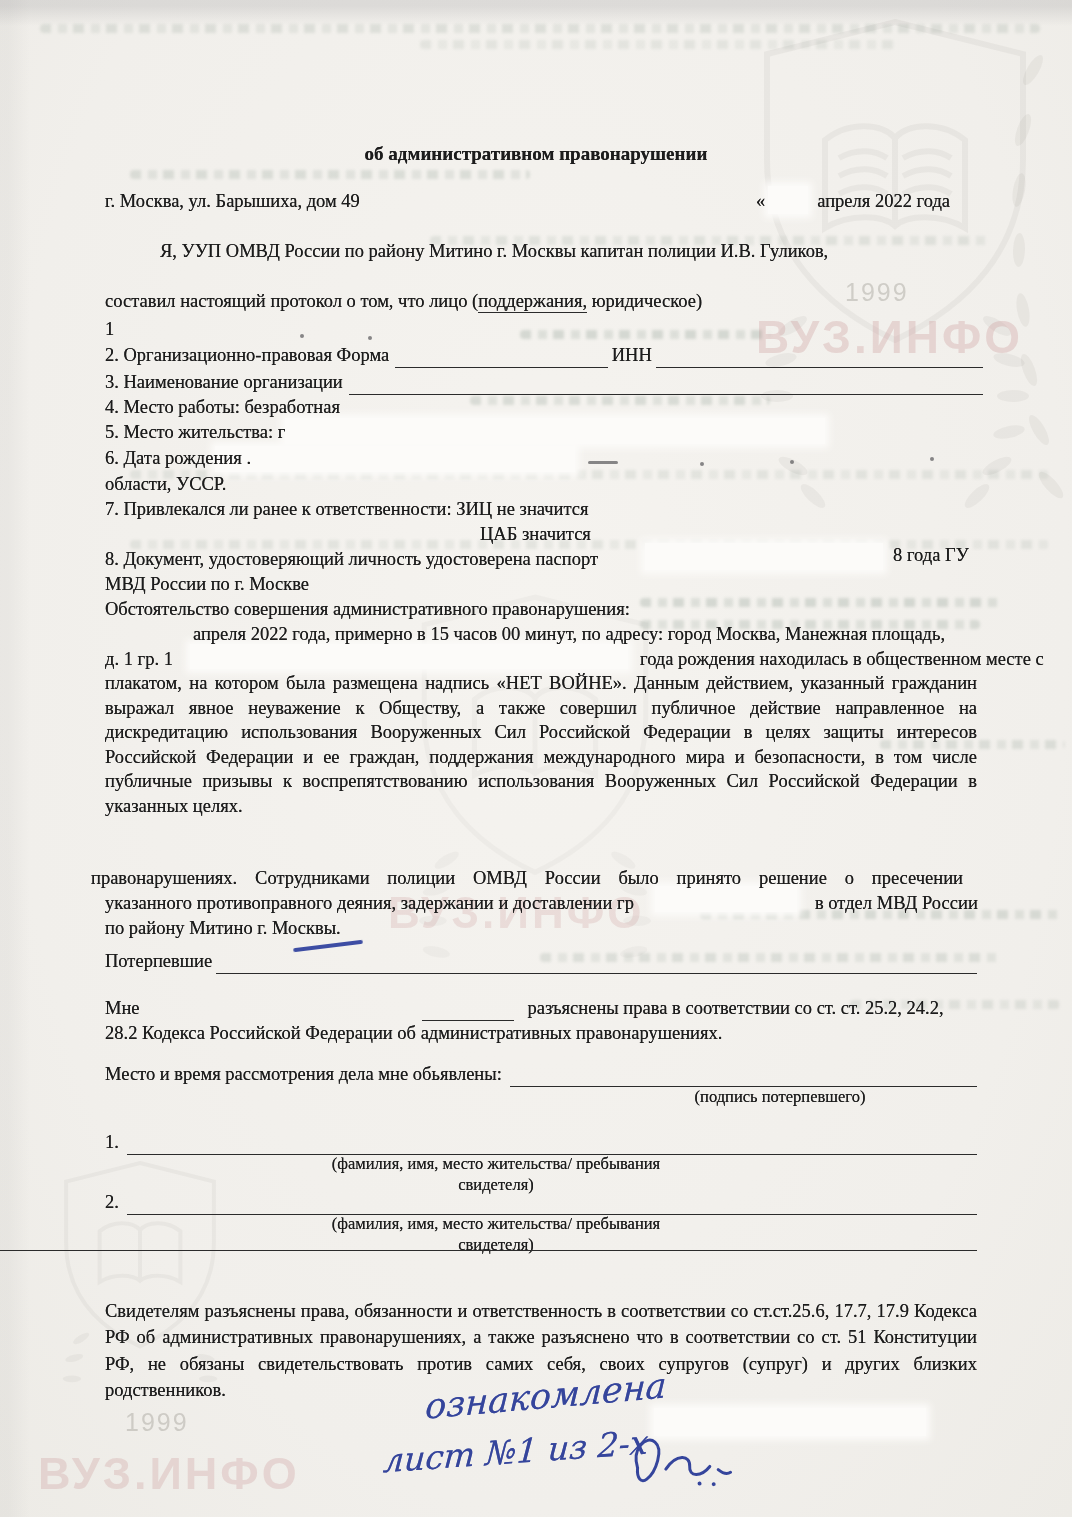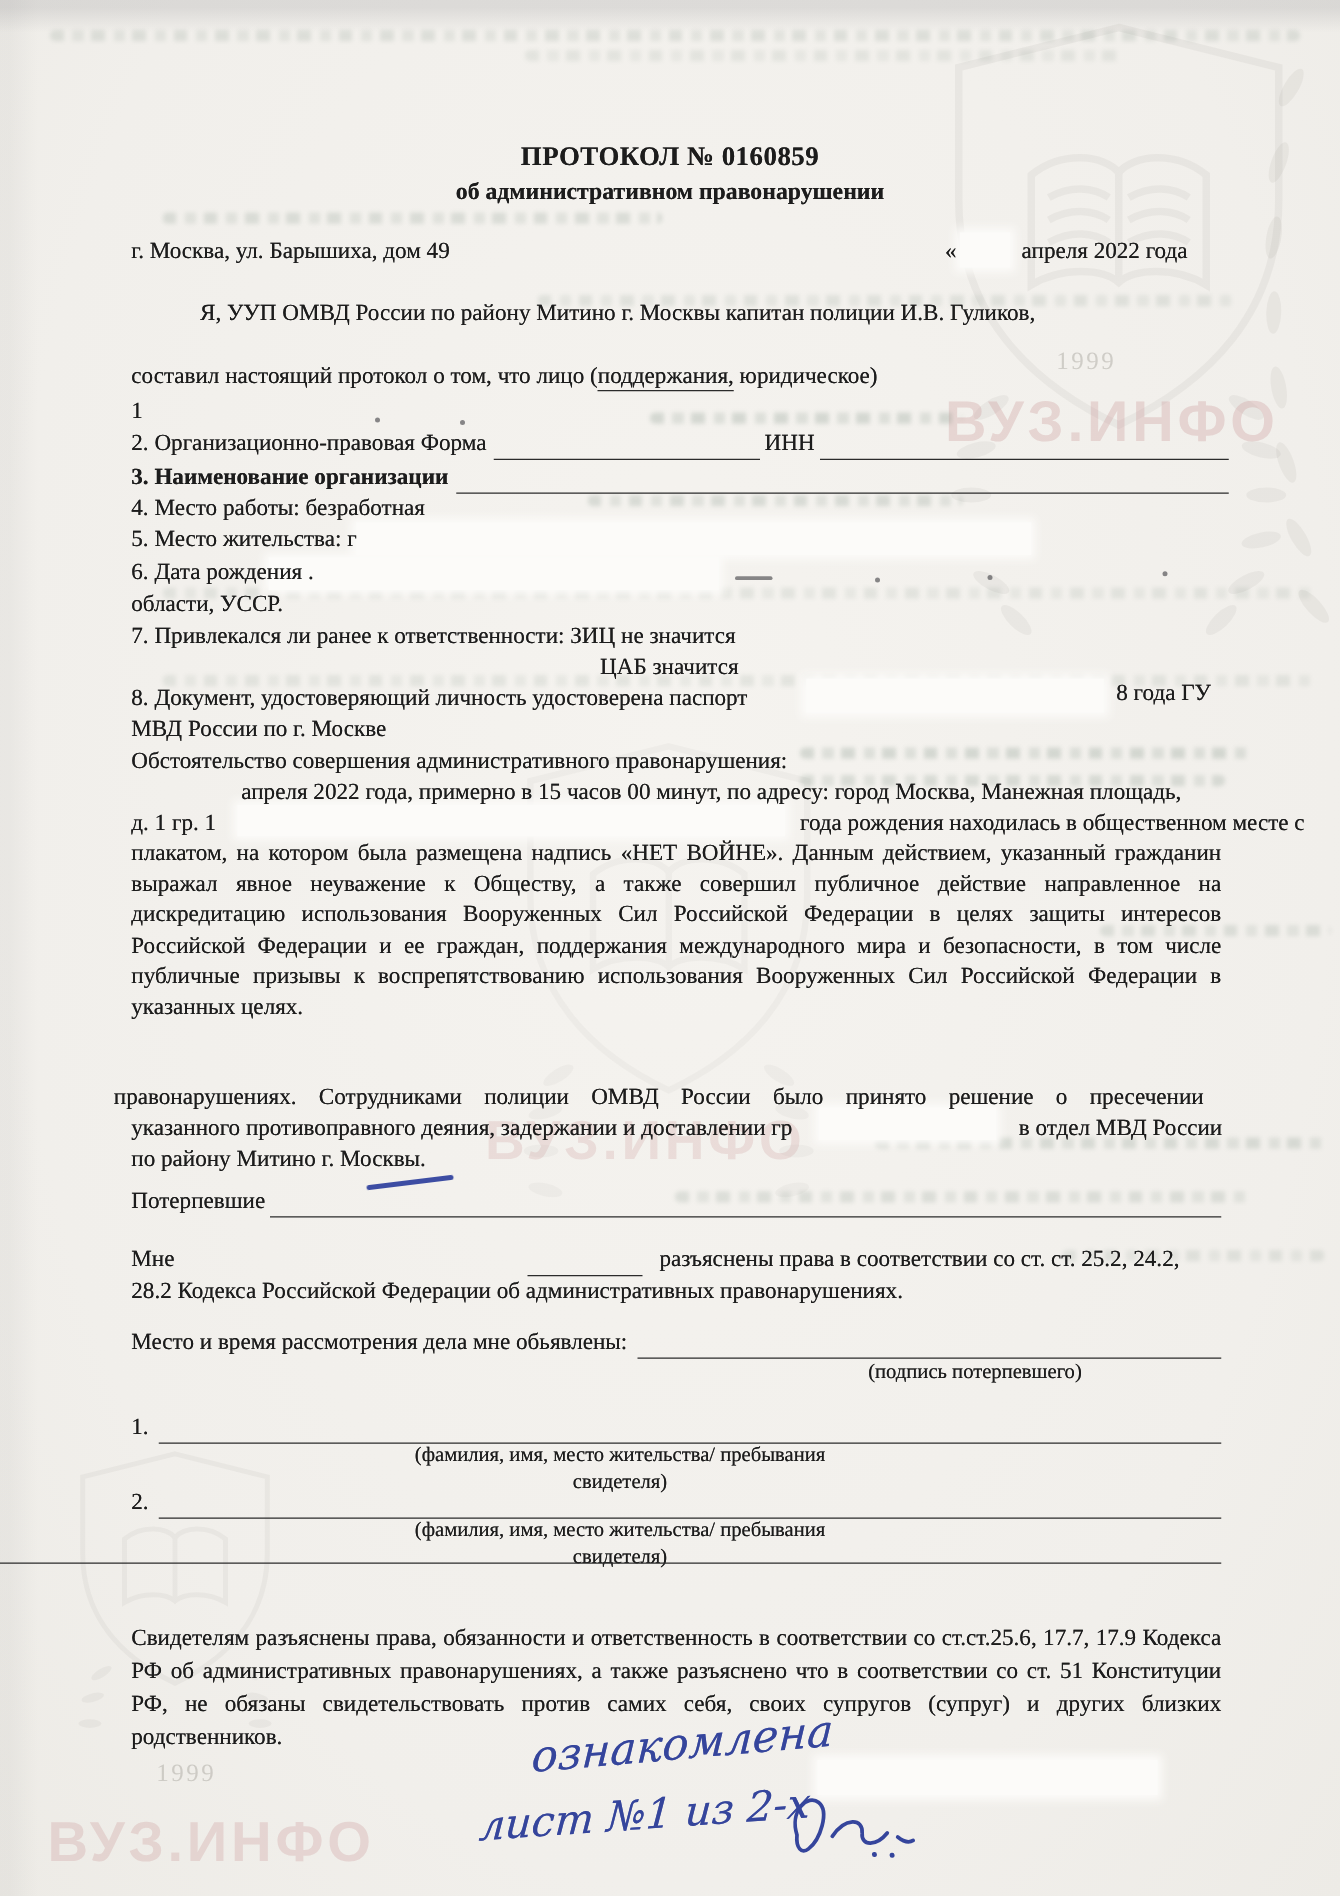--- a/index.html
+++ b/index.html
@@ -33,22 +33,22 @@
   .title{font-weight:bold;font-size:21.5px;letter-spacing:.4px;}
   .subtitle{font-weight:bold;font-size:19px;}
   .cap{font-size:16.5px;}
   .mark{position:absolute;z-index:4;background:#3e3e42;opacity:.6;filter:blur(.4px);border-radius:2px;}
   .pen{position:absolute;z-index:5;background:#3d4da3;border-radius:3px;filter:blur(.3px);}
   .hand{position:absolute;z-index:5;color:#35459c;font-style:italic;
     font-family:"DejaVu Serif","Liberation Serif",serif;
     text-shadow:0 0 .5px rgba(53,69,156,.7);white-space:nowrap;}
   .wm-brand{position:absolute;z-index:0;font-weight:bold;letter-spacing:3px;
     font-family:"Liberation Sans","DejaVu Sans",sans-serif;}
-  .wm-year{position:absolute;z-index:0;font-family:Liberation Serif, serif;
-    color:rgba(150,146,140,.38);font-size:20px;letter-spacing:2px;}
+  .wm-year{position:absolute;z-index:0;font-family:Liberation Sans, sans-serif;
+    color:rgba(150,146,140,.38);font-size:25px;letter-spacing:2px;}
 </style>
 </head>
 <body>
 
 <div class="page">
 
   <svg class="wm" style="left:735px;top:8px;width:320px;height:520px;opacity:.085" viewBox="0 0 320 520">
     <g stroke="#8a857e" fill="none" stroke-width="6">
       <path d="M160 14 L288 46 V152 C288 242 232 298 160 332 C88 298 32 242 32 152 V46 Z"></path>
       <path d="M90 132 C115 112 148 116 160 130 C172 116 205 112 230 132 V220 C205 205 172 207 160 218 C148 207 115 205 90 220 Z"></path>
@@ -143,21 +143,20 @@
   <div class="bleed" style="left:850px;top:1000px;width:210px;opacity:.25"></div>
 
   <div class="redact" style="left:768px;top:186px;width:40px;height:28px;"></div>
   <div class="redact" style="left:285px;top:418px;width:540px;height:26px;"></div>
   <div class="redact" style="left:215px;top:446px;width:360px;height:26px;"></div>
   <div class="redact" style="left:645px;top:543px;width:238px;height:27px;"></div>
   <div class="redact" style="left:190px;top:644px;width:438px;height:25px;"></div>
   <div class="redact" style="left:655px;top:886px;width:142px;height:26px;"></div>
   <div class="redact" style="left:654px;top:1408px;width:272px;height:28px;"></div>
 
-  <div class="txt title center" style="left:0;top:112px;width:100%;">ПРОТОКОЛ № 0160859</div>
   <div class="txt subtitle center" style="left:0;top:142px;width:100%;">об административном правонарушении</div>
 
   <div class="txt" style="left:105px;top:190px;">г. Москва, ул. Барышиха, дом 49</div>
   <div class="txt row" style="left:756px;top:190px;">
     <span>«</span>
     <span style="display:inline-block;width:52px;"></span>
     <span>апреля 2022 года</span>
   </div>
 
   <div class="txt" style="left:160px;top:240px;">Я, УУП ОМВД России по району Митино г. Москвы капитан полиции И.В. Гуликов,</div>
@@ -169,21 +168,21 @@
   <div class="mark" style="left:300px;top:334px;width:4px;height:4px;"></div>
   <div class="mark" style="left:368px;top:336px;width:4px;height:4px;"></div>
 
   <div class="txt row" style="left:105px;top:344px;width:878px;">
     <span>2. Организационно-правовая Форма</span>
     <span class="blank grow" style="flex-grow:1;margin-left:6px;"></span>
     <span style="padding:0 4px;">ИНН</span>
     <span class="blank grow" style="flex-grow:1.54;"></span>
   </div>
 
-  <div class="txt row" style="left:105px;top:371px;width:878px;font-weight:bold;">
+  <div class="txt row" style="left:105px;top:371px;width:878px;">
     <span>3. Наименование организации</span>
     <span class="blank grow" style="margin-left:6px;"></span>
   </div>
 
   <div class="txt" style="left:105px;top:396px;">4. Место работы: безработная</div>
   <div class="txt" style="left:105px;top:421px;">5. Место жительства: г</div>
   <div class="txt" style="left:105px;top:447px;">6. Дата рождения .</div>
 
   <div class="mark" style="left:588px;top:461px;width:30px;height:2.5px;"></div>
   <div class="mark" style="left:700px;top:462px;width:4px;height:4px;"></div>

